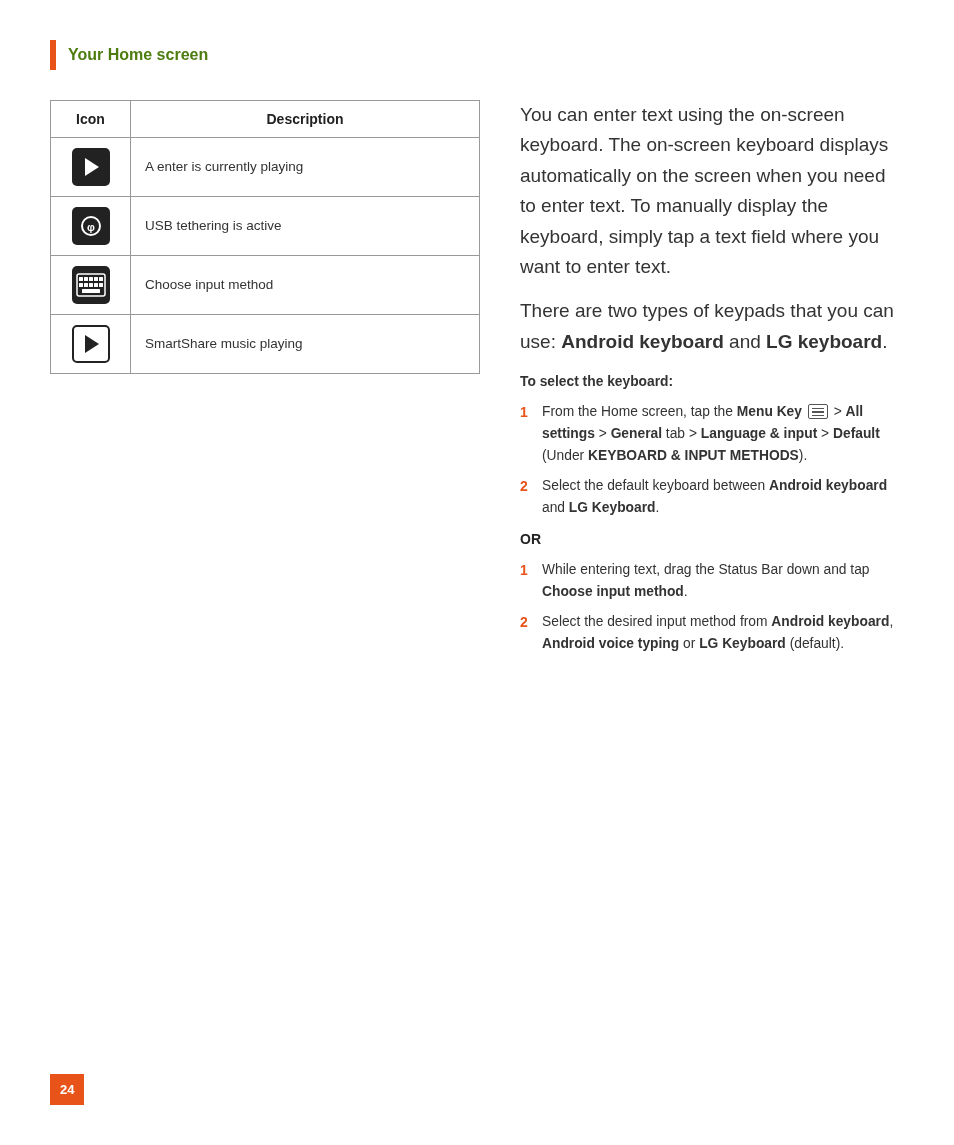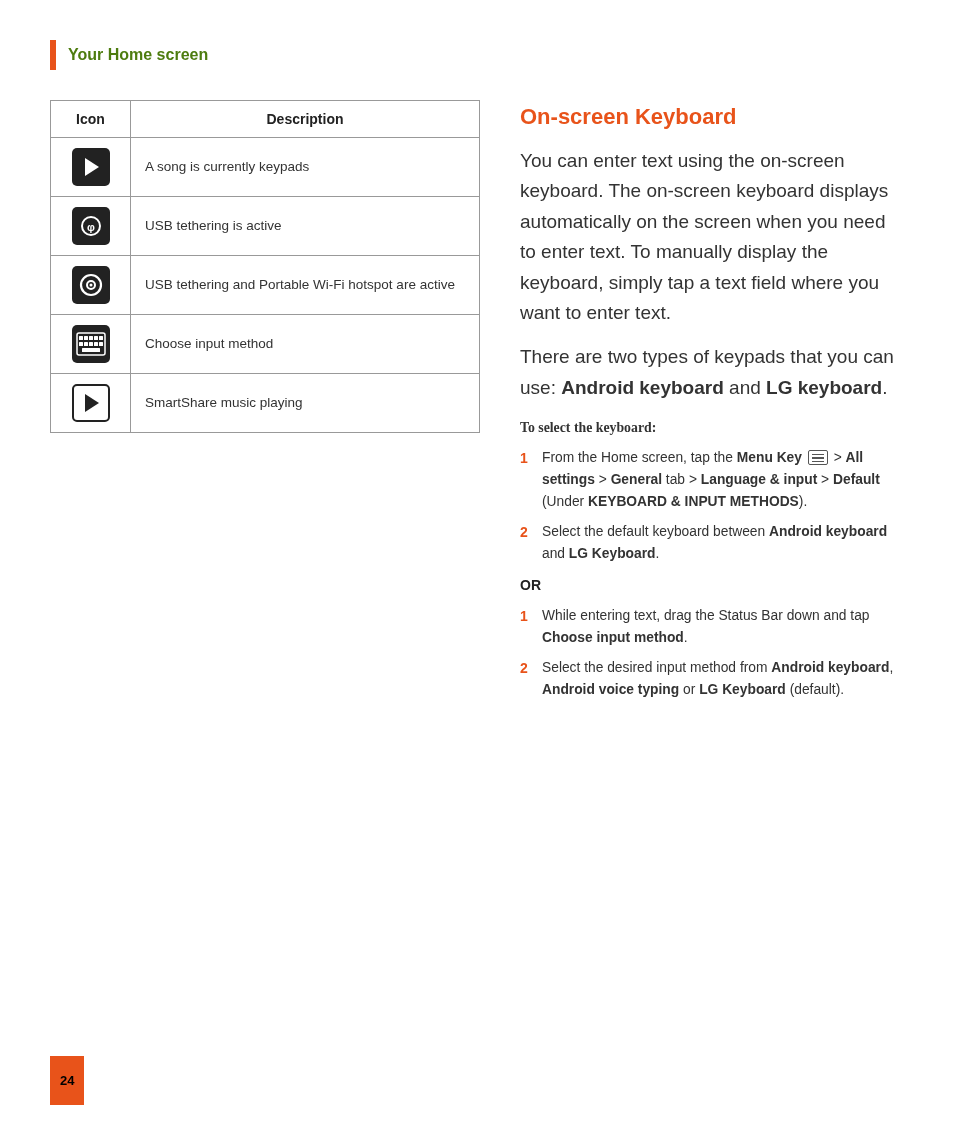--- a/index.html
+++ b/index.html
@@ -136,21 +136,20 @@
     .intro-text {
       margin-bottom: 14px;
       font-size: 19px;
       line-height: 1.6;
     }
 
     .select-label {
       font-size: 13.8px;
       font-weight: bold;
       margin-bottom: 8px;
-      font-family: Liberation Serif, serif;
     }
 
     .numbered-list {
       list-style: none;
       padding: 0;
       margin-bottom: 10px;
     }
 
     .numbered-list li {
       display: flex;
@@ -169,24 +168,24 @@
 
     .or-label {
       font-size: 14px;
       font-weight: bold;
       color: #222;
       margin: 6px 0 8px 0;
     }
 
     .page-number-badge {
       background: #e8531a;
-      color: #000000;
+      color: #ffffff;
       font-size: 13px;
       font-weight: bold;
-      padding: 17px 10px;
+      padding: 8px 10px;
       display: inline-block;
     }
   </style>
 </head>
 <body>
 
 <div class="page-header">
   <div class="orange-bar"></div>
   <span class="header-title">Your Home screen</span>
 </div>
@@ -202,48 +201,36 @@
         </tr>
       </thead>
       <tbody>
 
         <tr>
           <td>
             <div class="icon-box">
               <div class="icon-play"></div>
             </div>
           </td>
-          <td>A song is currently keypads</td>
+          <td>A enter is currently playing</td>
         </tr>
 
         <tr>
           <td>
             <div class="icon-box">
               <svg width="22" height="22" viewBox="0 0 22 22">
                 <circle cx="11" cy="11" r="9" fill="none" stroke="white" stroke-width="2"></circle>
                 <text x="11" y="15.5" text-anchor="middle" fill="white" font-size="11" font-weight="bold" font-family="Arial">φ</text>
               </svg>
             </div>
           </td>
           <td>USB tethering is active</td>
         </tr>
 
 
-        <tr>
-          <td>
-            <div class="icon-box">
-              <svg width="26" height="26" viewBox="0 0 26 26">
-                <circle cx="13" cy="13" r="10" fill="none" stroke="white" stroke-width="2.2"></circle>
-                <circle cx="13" cy="13" r="4" fill="none" stroke="white" stroke-width="2"></circle>
-                <circle cx="13" cy="13" r="1.5" fill="white"></circle>
-              </svg>
-            </div>
-          </td>
-          <td>USB tethering and Portable Wi-Fi hotspot are active</td>
-        </tr>
 
         <tr>
           <td>
             <div class="icon-box">
               <svg width="30" height="24" viewBox="0 0 30 24">
                 <rect x="1" y="1" width="28" height="22" rx="2" fill="#222" stroke="white" stroke-width="1.5"></rect>
 
                 <rect x="3" y="4" width="4" height="4" rx="0.5" fill="white"></rect>
                 <rect x="8" y="4" width="4" height="4" rx="0.5" fill="white"></rect>
                 <rect x="13" y="4" width="4" height="4" rx="0.5" fill="white"></rect>
@@ -269,21 +256,20 @@
               <div class="icon-play-outline-inner"></div>
             </div>
           </td>
           <td>SmartShare music playing</td>
         </tr>
       </tbody>
     </table>
   </div>
 
   <div class="right-section">
-    <h2 class="section-title">On-screen Keyboard</h2>
 
     <p class="intro-text">
       <span>You can enter text using the on-screen keyboard. The on-screen keyboard displays automatically on the screen when you need to enter text. To manually display the keyboard, simply tap a text field where you want to enter text.</span>
     </p>
 
     <p class="intro-text">
       <span>There are two types of keypads that you can use:</span>
       <strong>Android keyboard</strong>
       <span>and</span>
       <strong>LG keyboard</strong>.

